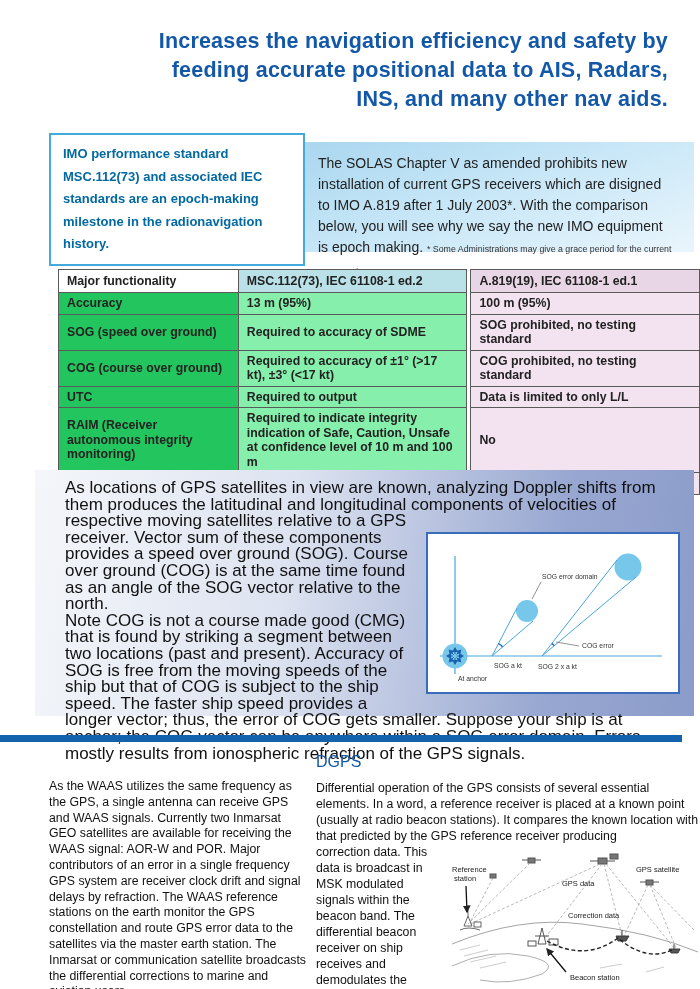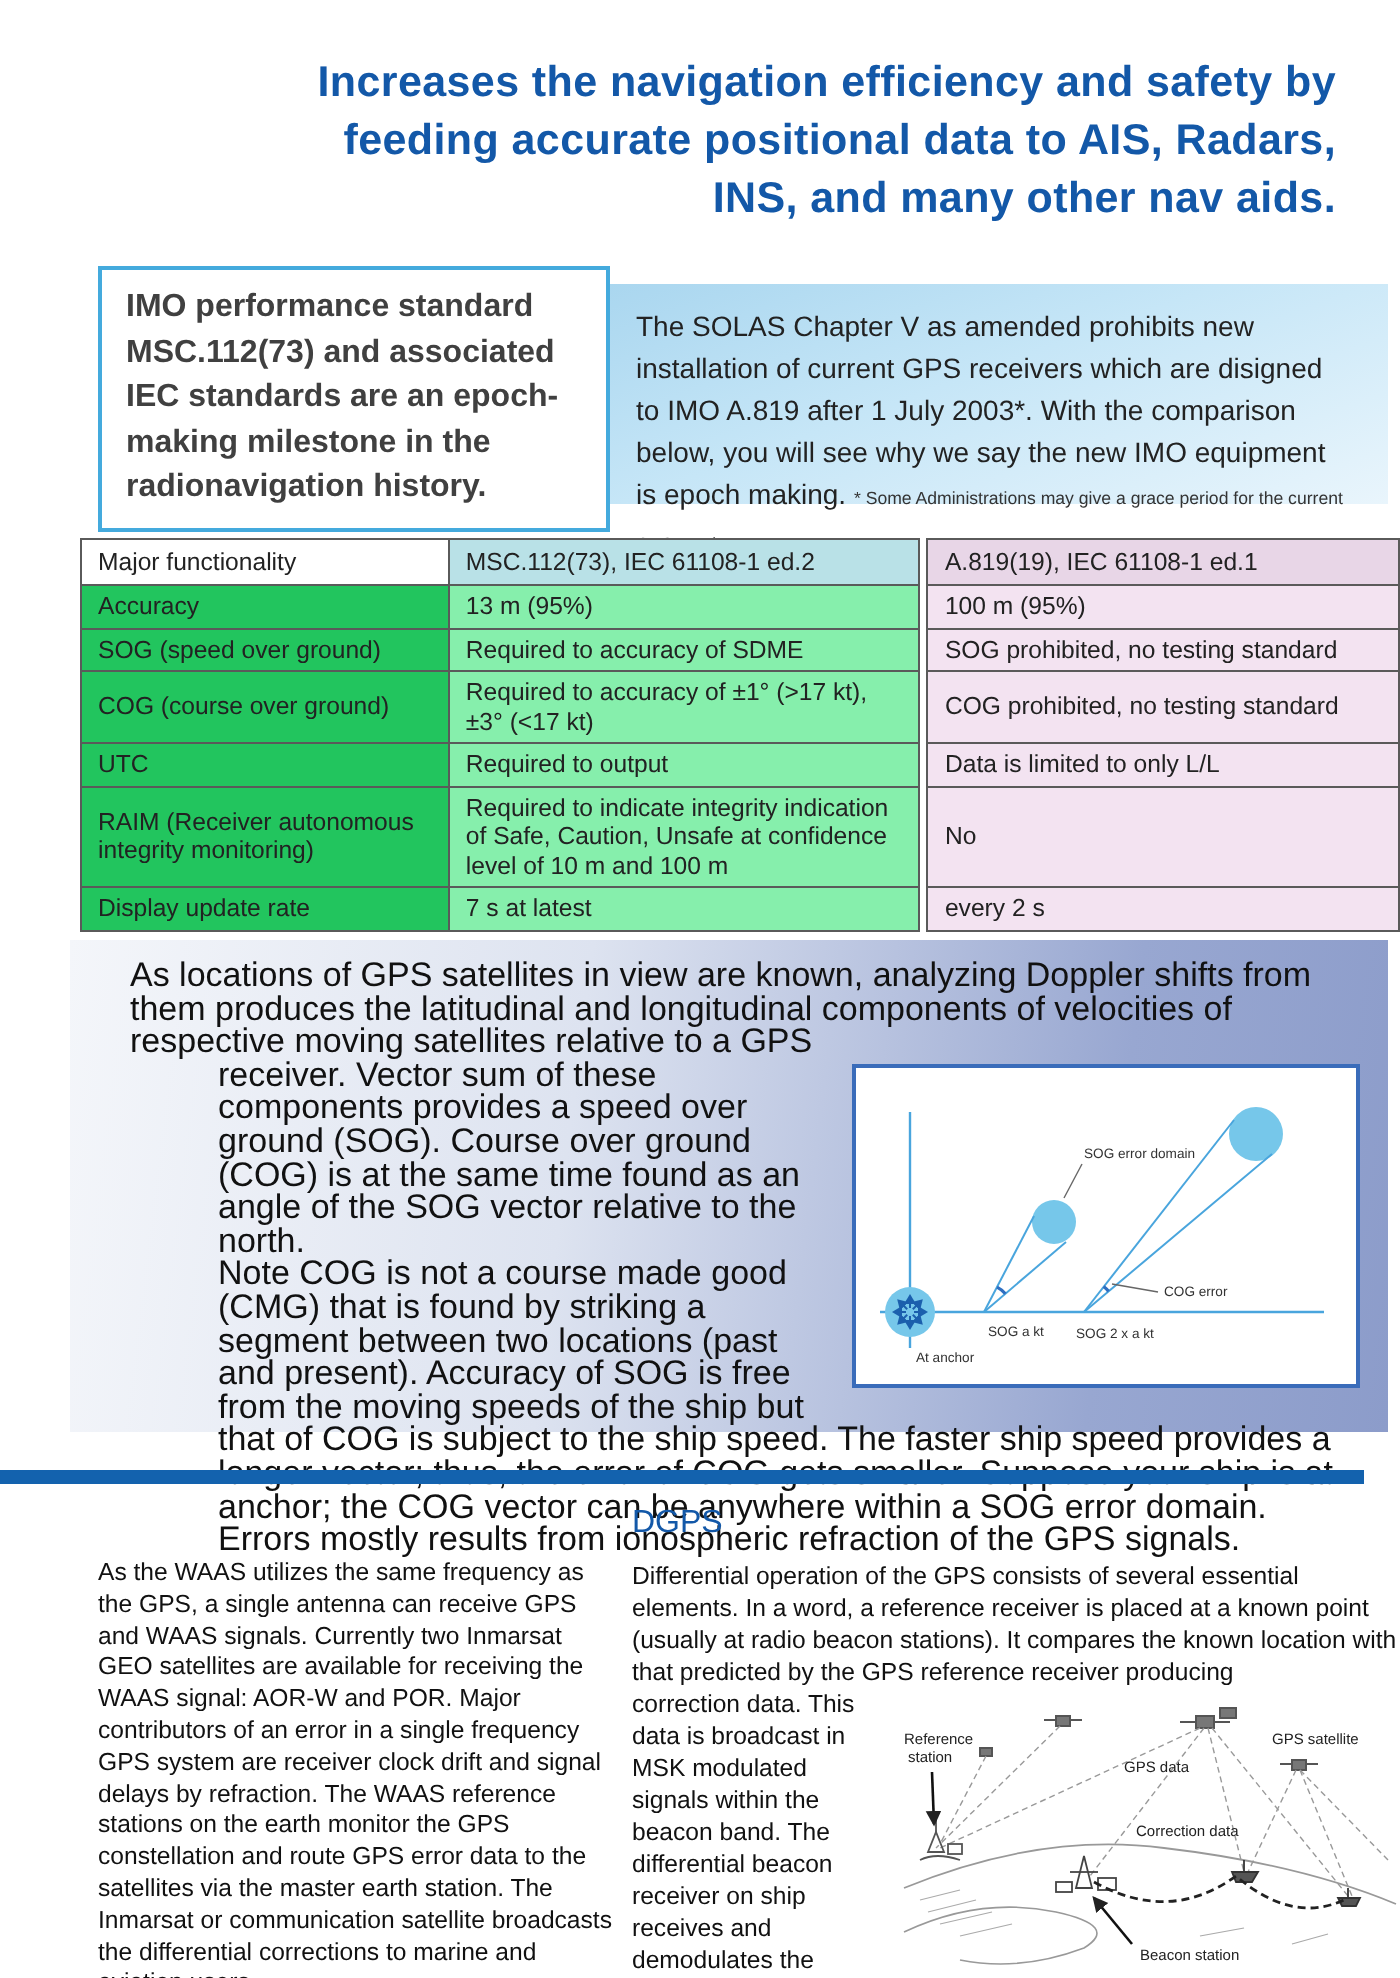--- a/index.html
+++ b/index.html
@@ -11,40 +11,40 @@
          text-align:right;color:#1358a8;font-weight:bold;font-size:21.5px;line-height:29px;letter-spacing:.2px;}
 
   
   .solas-panel{position:absolute;left:296px;top:142px;width:398px;height:110px;box-sizing:border-box;
                background:linear-gradient(160deg,#a9d6ef 0%,#c6e6f7 45%,#e9f5fc 100%);
                padding:11px 18px 0 22px;}
   .solas-text{font-size:14px;line-height:21px;color:#222;margin:0;}
   .solas-note{font-size:8.8px;color:#333;}
   .imo-box{position:absolute;left:49px;top:133px;width:256px;box-sizing:border-box;background:#fff;
            border:2px solid #44aadd;padding:8px 12px;z-index:2;}
-  .imo-box p{margin:0;font-size:16px;line-height:22.5px;font-weight:bold;color:#404040;}
-
-  
-  .cmp-table{position:absolute;left:40px;top:269px;border-collapse:collapse;table-layout:fixed;}
+  .imo-box p{margin:0;font-size:13px;line-height:22.5px;font-weight:bold;color:#0369a1;}
+
+  
+  .cmp-table{position:absolute;left:58px;top:269px;border-collapse:collapse;table-layout:fixed;font-weight:bold;}
   .cmp-table td{border:1px solid #5a5a5a;font-size:12.3px;line-height:14.5px;color:#222;
                 padding:3px 8px;vertical-align:middle;}
   .cmp-table td.gap{border:none;background:#fff;padding:0;width:4px;}
   .col-f{width:174px;} .col-new{width:228px;} .col-old{width:230px;}
   tr.hdr td{height:16px;}
   td.c1h{background:#ffffff;} td.c1{background:#22c55e;}
   td.c2h{background:#b9e1e7;} td.c2{background:#86efac;}
   td.c3h{background:#e8d6e7;} td.c3{background:#f3e3f1;}
 
   
   .sog-panel{position:absolute;left:35px;top:470px;width:659px;height:246px;box-sizing:border-box;
              background:linear-gradient(97deg,#f4f6fa 0%,#dde3f0 38%,#98a7d1 78%,#8c9cca 100%);
              padding:10px 14px 0 30px;}
   .sog-head{margin:0 0 10px 3px;font-size:16.5px;font-weight:bold;color:#1358a8;}
   .sog-panel p{margin:0;font-size:17px;line-height:16.6px;color:#111;}
-  .sog-wrapzone{overflow:visible;margin-left:44px;}
+  .sog-wrapzone{overflow:visible;}
   .sog-diagram{float:right;width:250px;height:158px;background:#fff;border:2px solid #3a6cba;
                margin:2px 0 2px 8px;}
 
   
   .divider-bar{position:absolute;left:0;top:735px;width:682px;height:7px;background:#1362ae;}
 
   
   .waas-col{position:absolute;left:49px;top:779px;width:262px;}
   .waas-col p{margin:0;font-size:12.3px;line-height:15.8px;color:#111;}
   .dgps-col{position:absolute;left:316px;top:753px;width:384px;}

